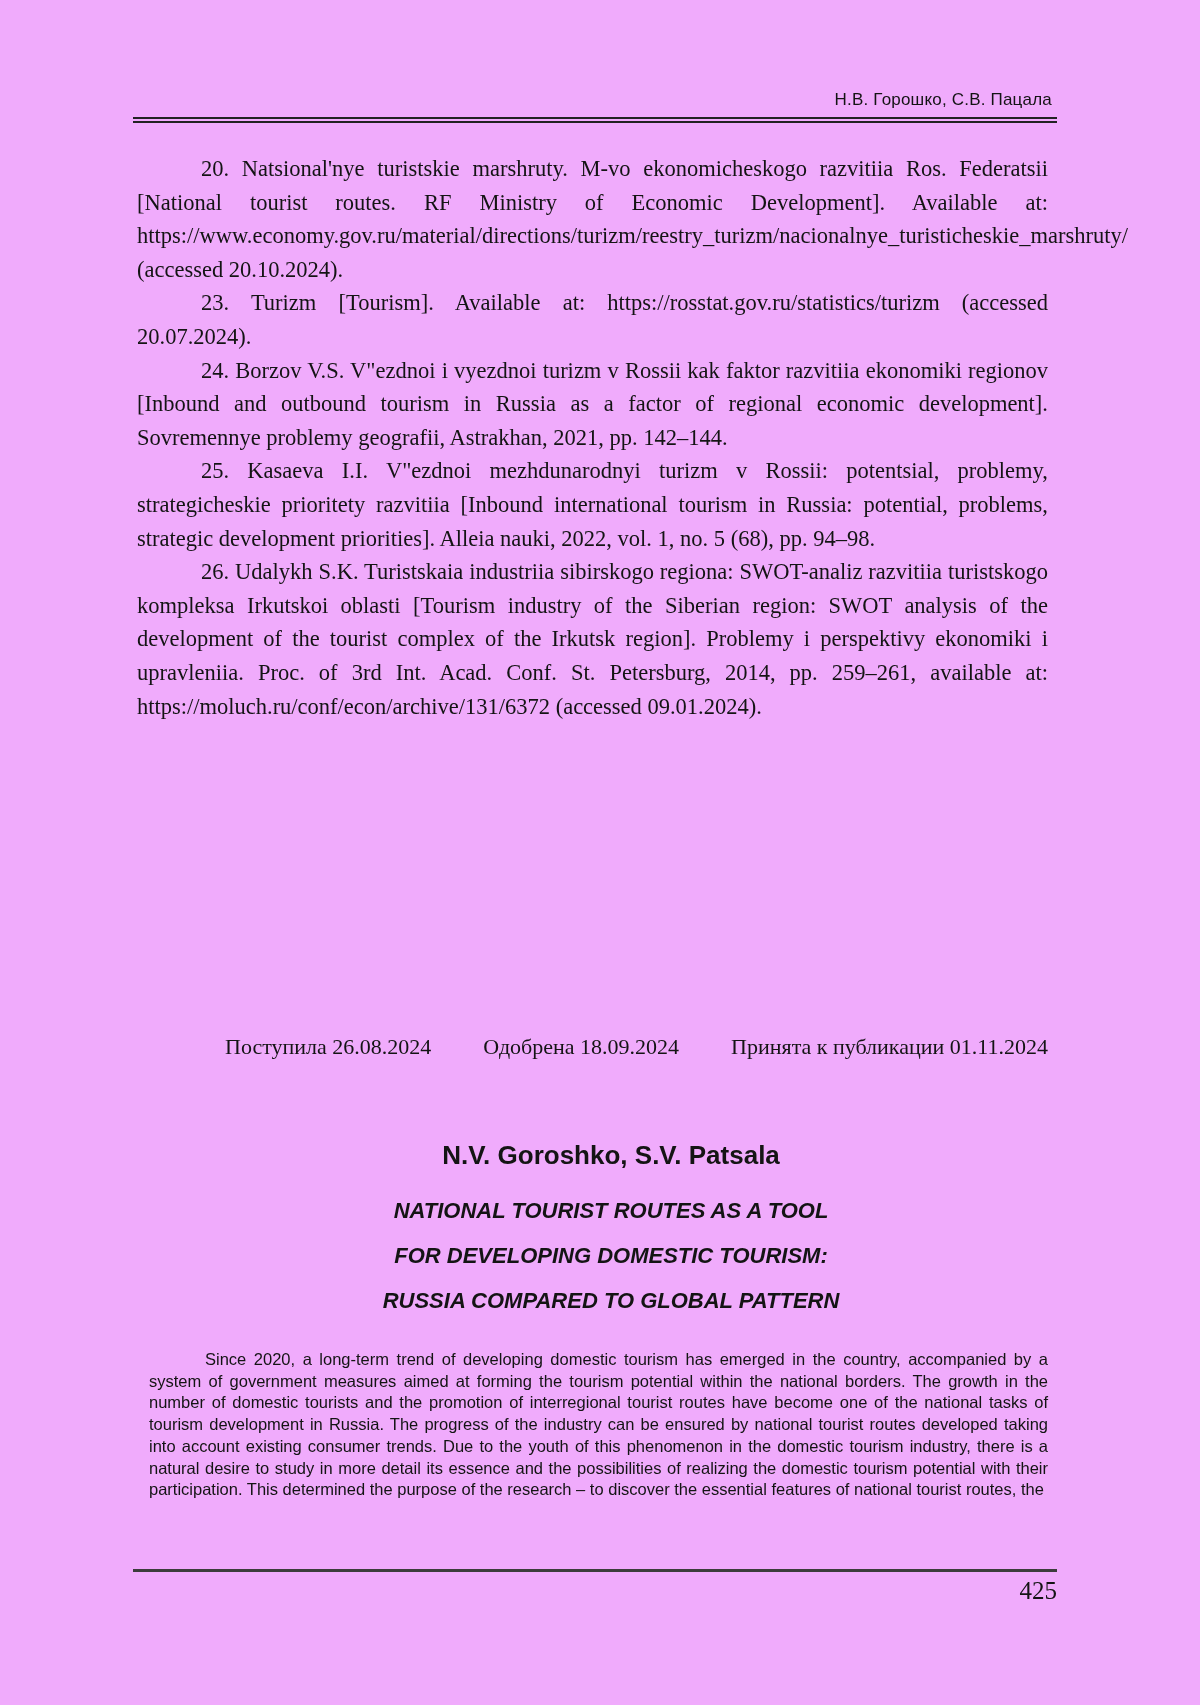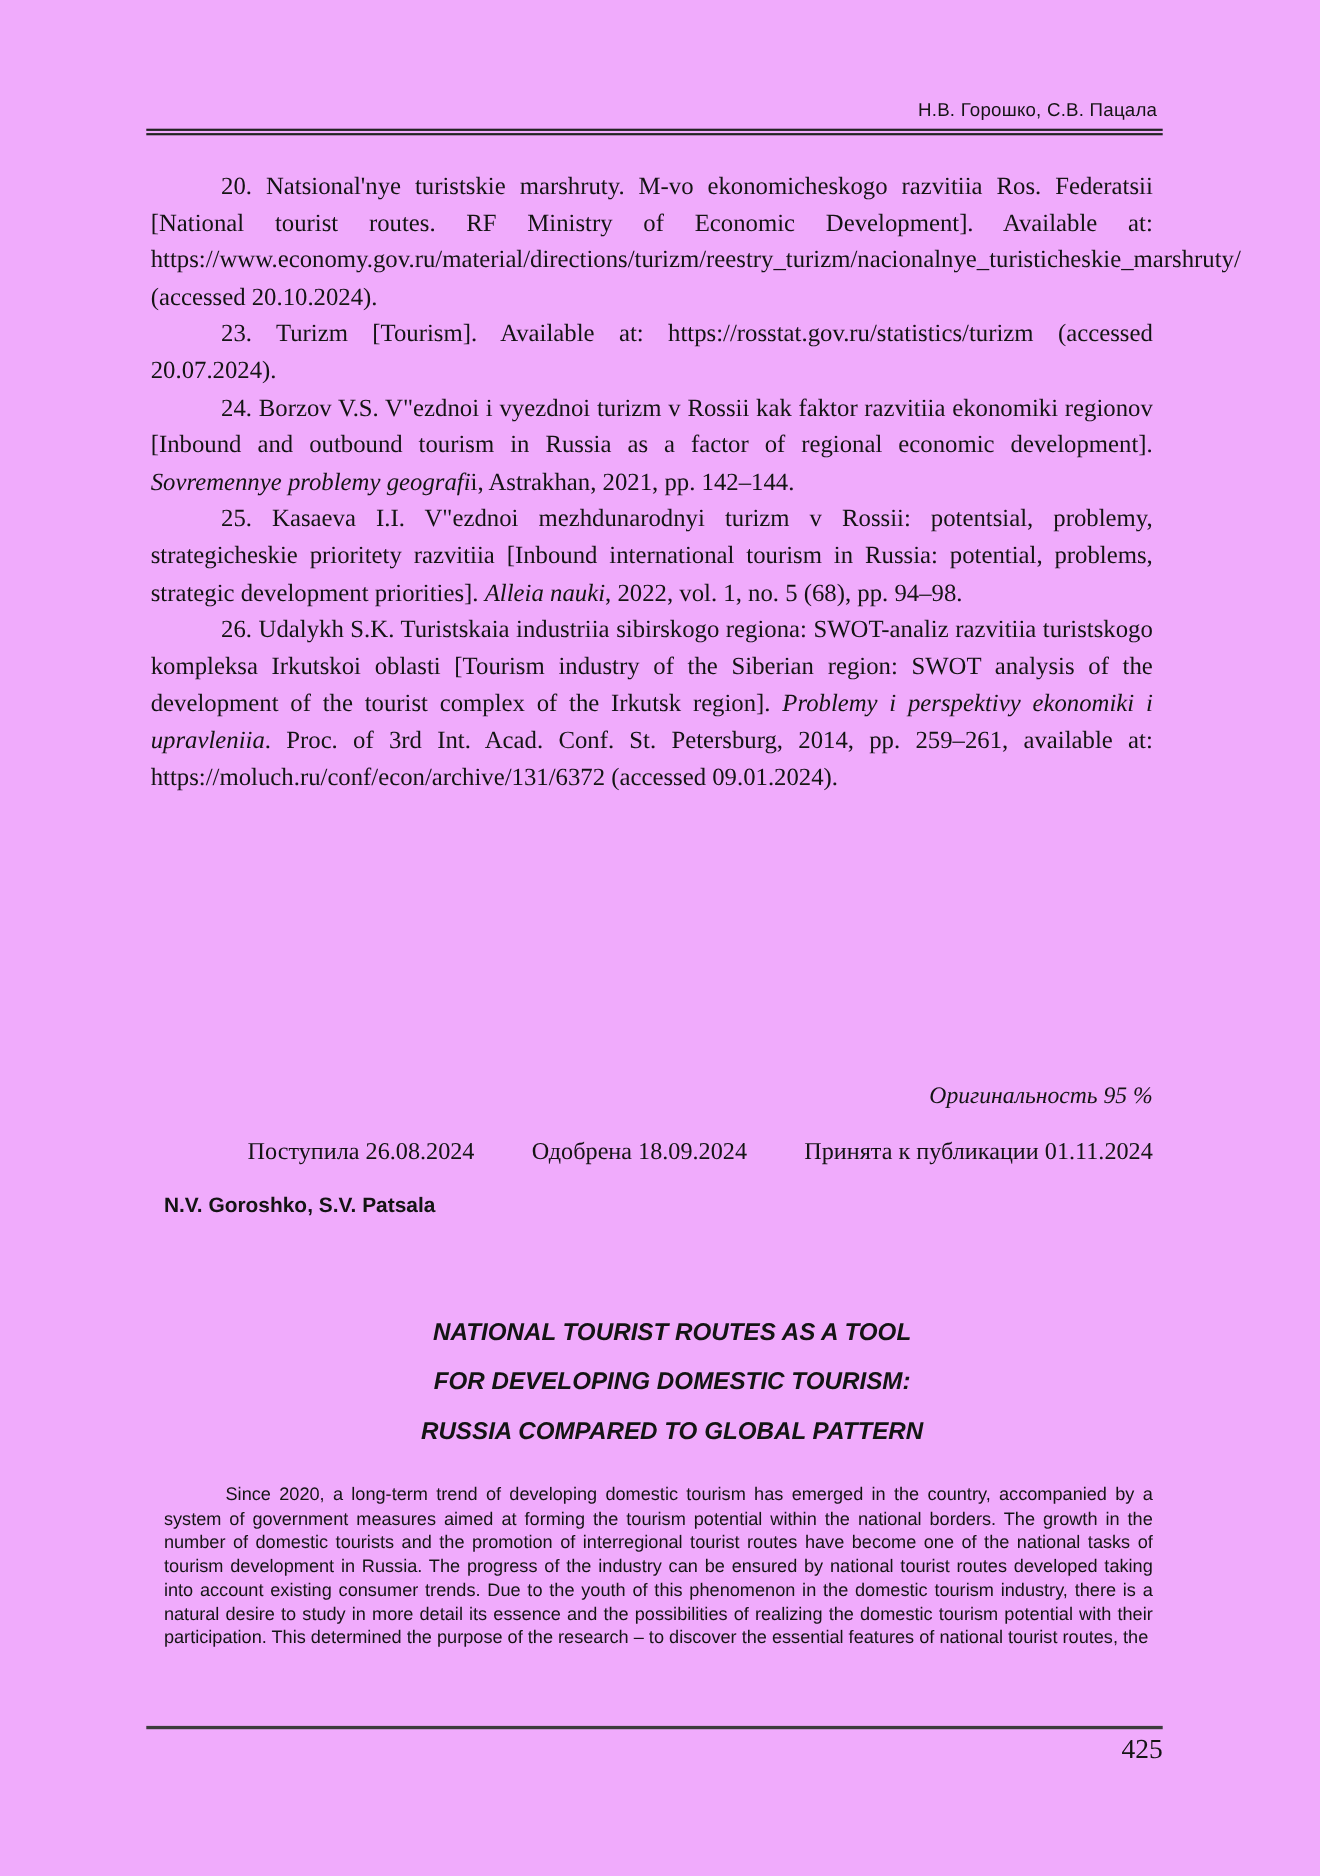--- a/index.html
+++ b/index.html
@@ -38,21 +38,21 @@
   .references {
     position: absolute;
     left: 137px;
     top: 152px;
     width: 911px;
     font-size: 22.5px;
     line-height: 33.6px;
     text-align: justify;
   }
   .references p { margin: 0; text-indent: 64px; }
-  .references .it { font-style: italic; }
+  .references .it { }
 
   
   .originality {
     position: absolute;
     left: 137px;
     top: 984px;
     width: 911px;
     margin: 0;
     text-align: right;
     font-style: italic;
@@ -70,27 +70,27 @@
     display: flex;
     justify-content: space-between;
     font-size: 22px;
     white-space: nowrap;
   }
 
   
   .authors {
     position: absolute;
     left: 149px;
-    top: 1086px;
+    top: 1140px;
     width: 924px;
     margin: 0;
-    text-align: left;
+    text-align: center;
     font-family: "Liberation Sans", sans-serif;
     font-weight: bold;
-    font-size: 19px;
+    font-size: 26px;
   }
   .title {
     position: absolute;
     left: 149px;
     top: 1188px;
     width: 924px;
     margin: 0;
     text-align: center;
     font-family: "Liberation Sans", sans-serif;
     font-weight: bold;
@@ -139,21 +139,20 @@
   <div class="header-rule"></div>
 
   <section class="references">
       <p><span>20. Natsional'nye turistskie marshruty. M-vo ekonomicheskogo razvitiia Ros. Federatsii [National tourist routes. RF Ministry of Economic Development]. Available at: https://www.economy.gov.ru/material/directions/turizm/reestry_turizm/nacionalnye_turisticheskie_marshruty/ (accessed 20.10.2024).</span></p>
       <p><span>23. Turizm [Tourism]. Available at: https://rosstat.gov.ru/statistics/turizm (accessed 20.07.2024).</span></p>
       <p><span>24. Borzov V.S. V"ezdnoi i vyezdnoi turizm v Rossii kak faktor razvitiia ekonomiki regionov [Inbound and outbound tourism in Russia as a factor of regional economic development]. </span><span class="it">Sovremennye problemy geografi</span><span>i, Astrakhan, 2021, pp. 142–144.</span></p>
       <p><span>25. Kasaeva I.I. V"ezdnoi mezhdunarodnyi turizm v Rossii: potentsial, problemy, strategicheskie prioritety razvitiia [Inbound international tourism in Russia: potential, problems, strategic development priorities]. </span><span class="it">Alleia nauki</span><span>, 2022, vol. 1, no. 5 (68), pp. 94–98.</span></p>
       <p><span>26. Udalykh S.K. Turistskaia industriia sibirskogo regiona: SWOT-analiz razvitiia turistskogo kompleksa Irkutskoi oblasti [Tourism industry of the Siberian region: SWOT analysis of the development of the tourist complex of the Irkutsk region]. </span><span class="it">Problemy i perspektivy ekonomiki i upravleniia</span><span>. Proc. of 3rd Int. Acad. Conf. St. Petersburg, 2014, pp. 259–261, available at: https://moluch.ru/conf/econ/archive/131/6372 (accessed 09.01.2024).</span></p>
     </section>
 
-  <p class="originality">Оригинальность 95 %</p>
 
   <div class="dates-row">
     <span>Поступила 26.08.2024</span>
     <span>Одобрена 18.09.2024</span>
     <span>Принята к публикации 01.11.2024</span>
   </div>
 
   <h2 class="authors">N.V. Goroshko, S.V. Patsala</h2>
 
   <h1 class="title">

